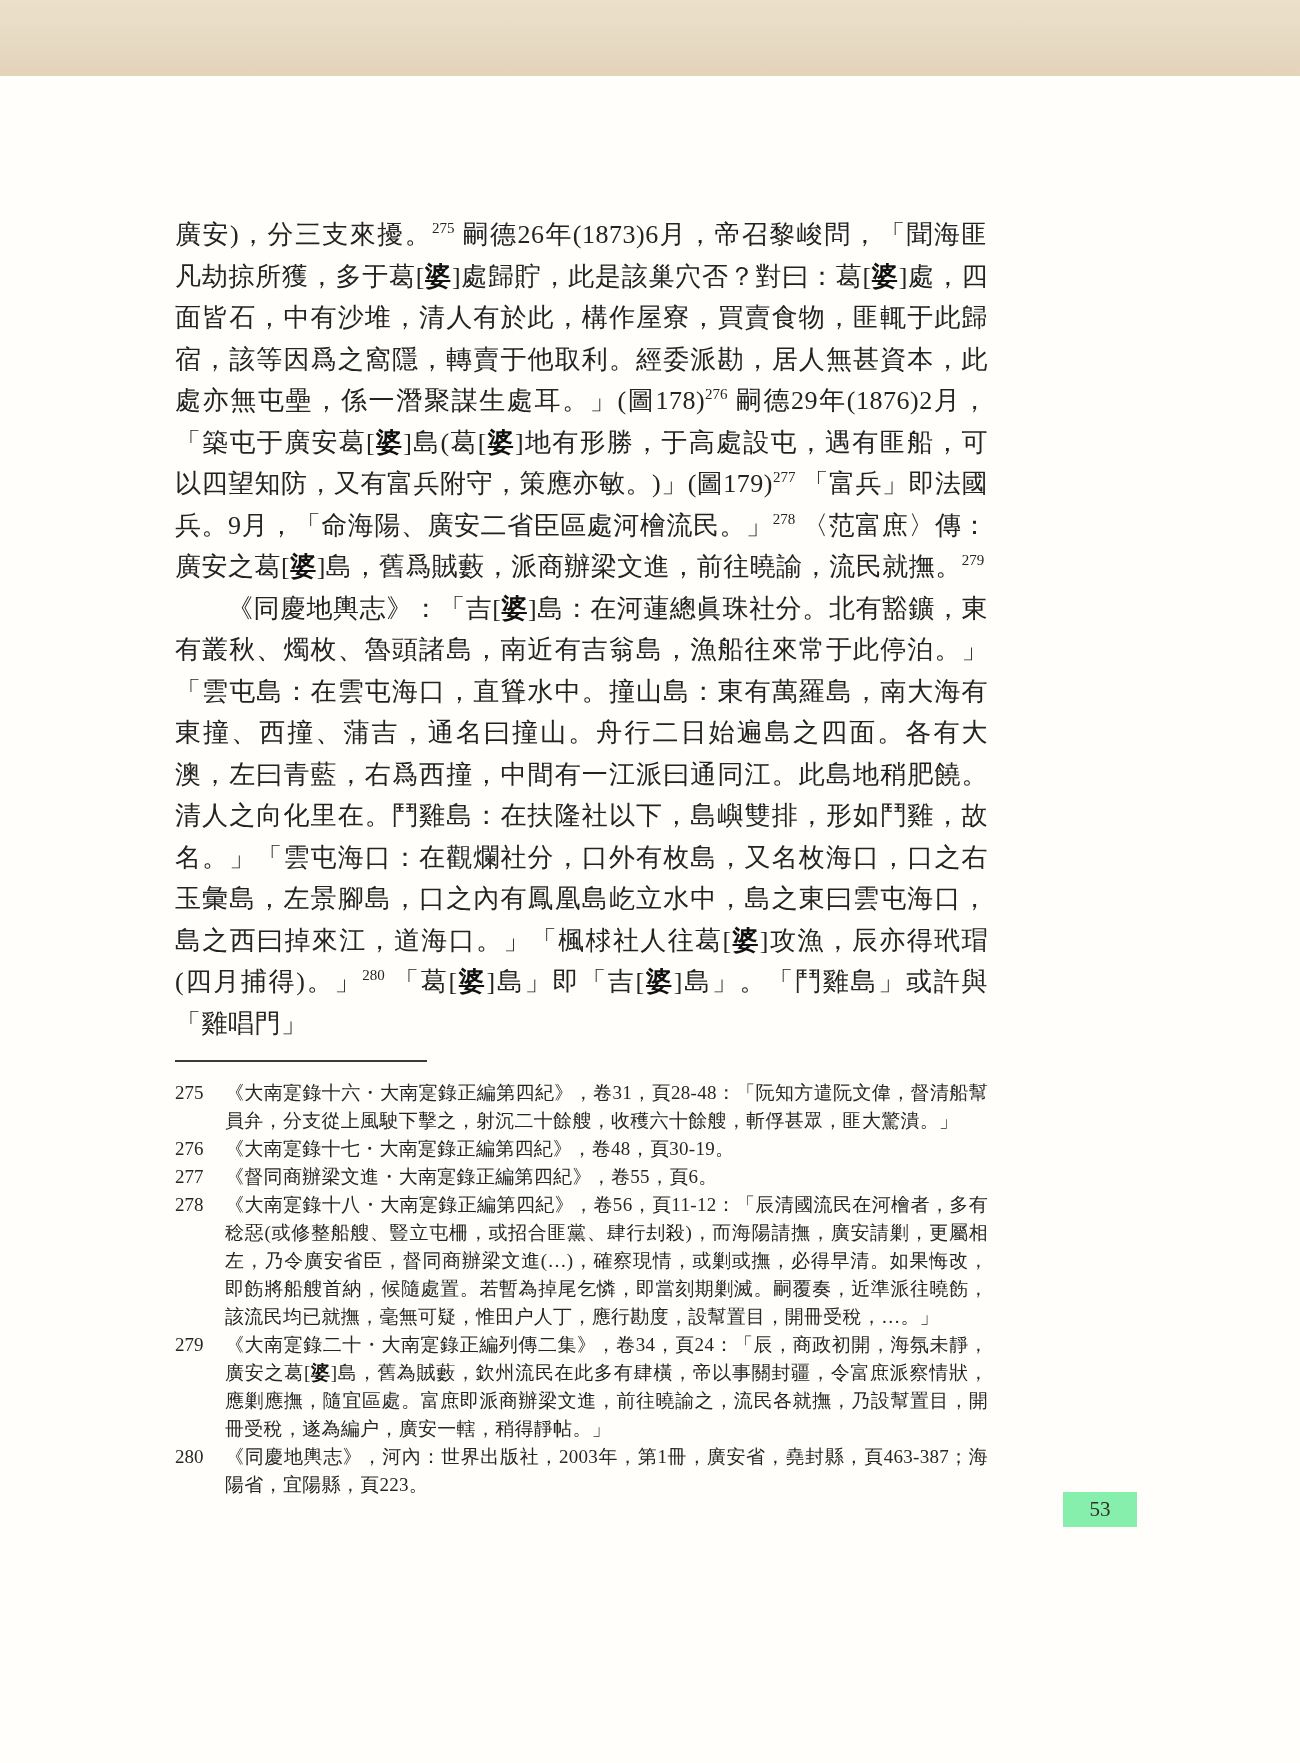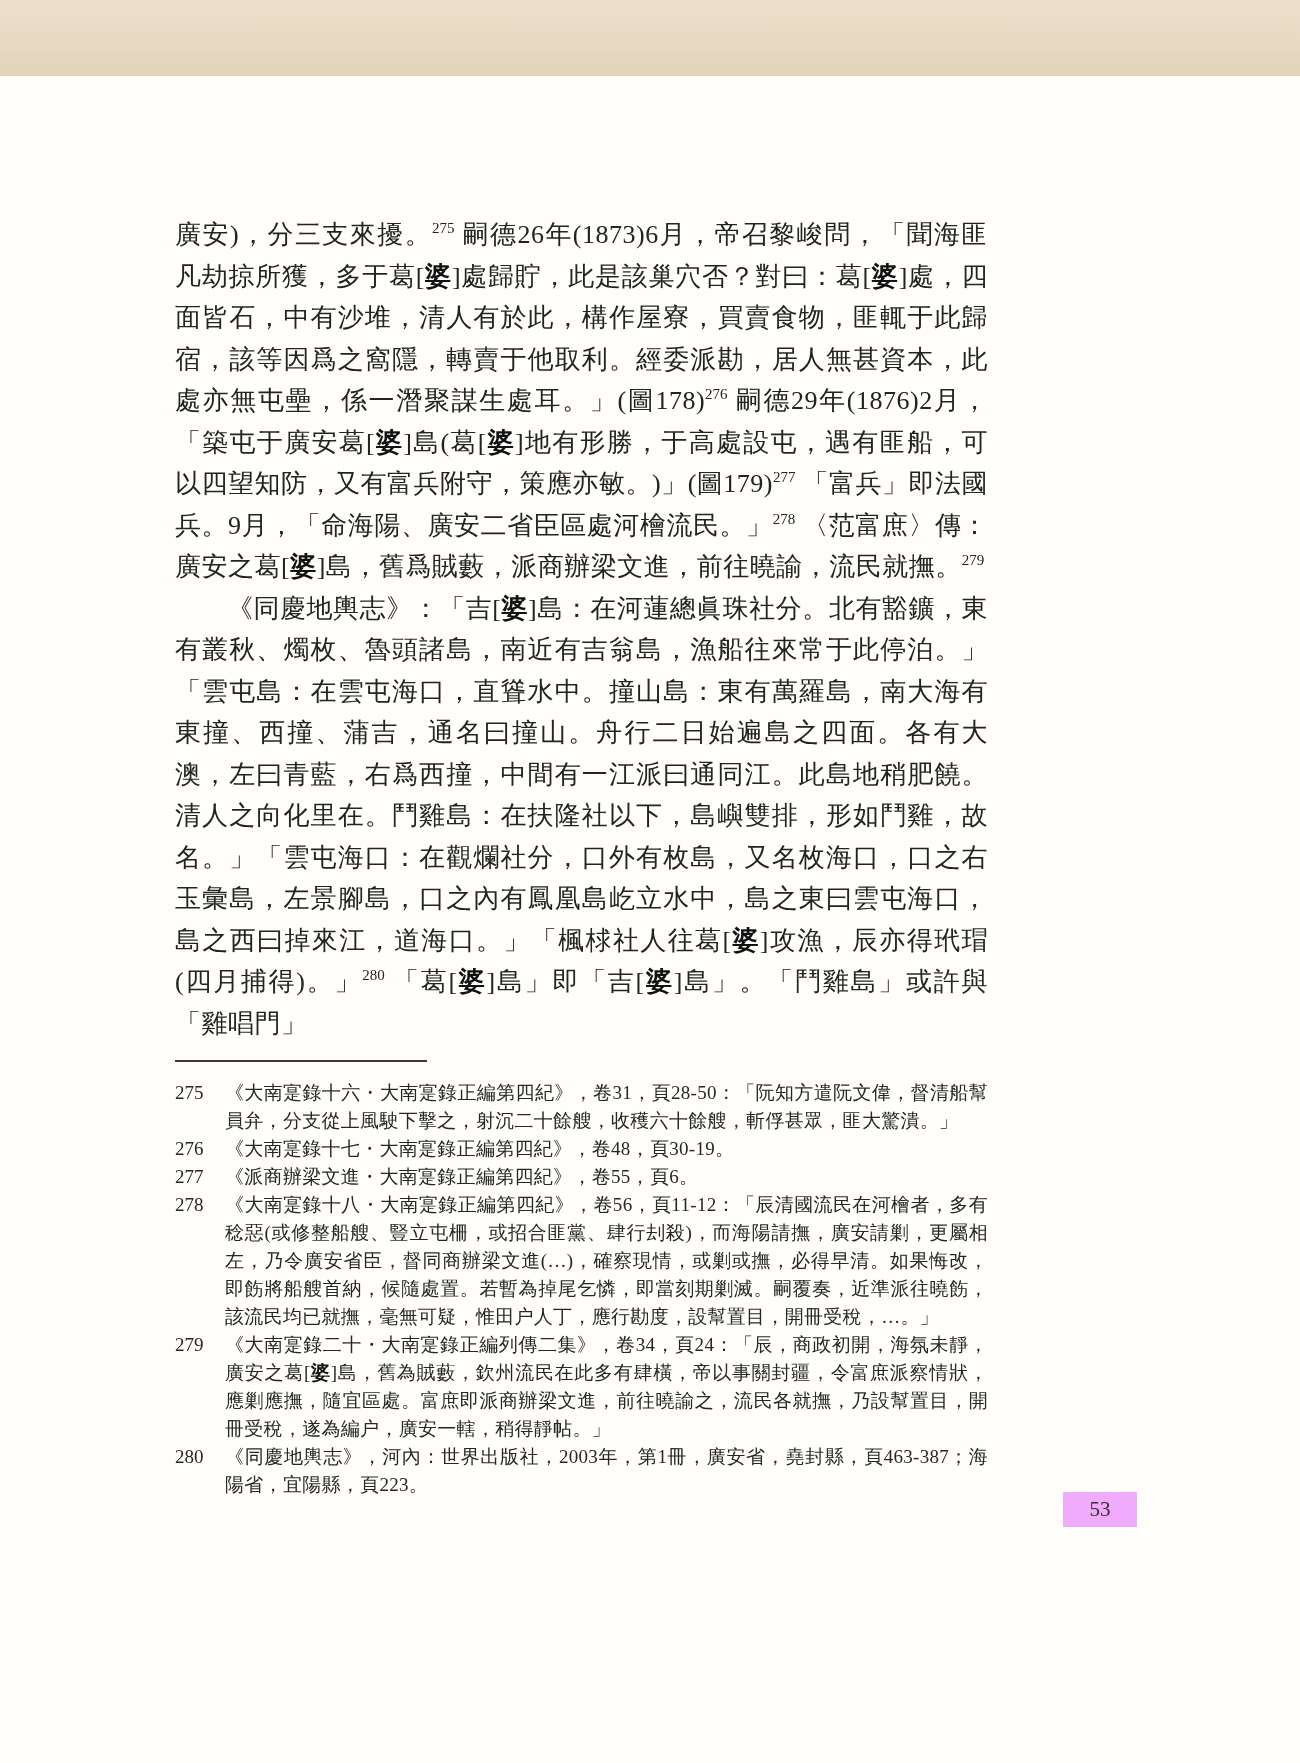--- a/index.html
+++ b/index.html
@@ -79,40 +79,40 @@
   <div class="top-band" style="background: linear-gradient(rgb(236, 224, 203) 0%, rgb(231, 218, 195) 55%, rgb(226, 211, 185) 100%);"></div>
   <div class="content">
     <div class="body-text">
         <p class="para">廣安)，分三支來擾。<sup class="fnref">275</sup> 嗣德26年(1873)6月，帝召黎峻問，「聞海匪凡劫掠所獲，多于葛<span class="bb">[<b>婆</b>]</span>處歸貯，此是該巢穴否？對曰：葛<span class="bb">[<b>婆</b>]</span>處，四面皆石，中有沙堆，清人有於此，構作屋寮，買賣食物，匪輒于此歸宿，該等因爲之窩隱，轉賣于他取利。經委派勘，居人無甚資本，此處亦無屯壘，係一潛聚謀生處耳。」(圖178)<sup class="fnref">276</sup> 嗣德29年(1876)2月，「築屯于廣安葛<span class="bb">[<b>婆</b>]</span>島(葛<span class="bb">[<b>婆</b>]</span>地有形勝，于高處設屯，遇有匪船，可以四望知防，又有富兵附守，策應亦敏。)」(圖179)<sup class="fnref">277</sup> 「富兵」即法國兵。9月，「命海陽、廣安二省臣區處河檜流民。」<sup class="fnref">278</sup> 〈范富庶〉傳：廣安之葛<span class="bb">[<b>婆</b>]</span>島，舊爲賊藪，派商辦梁文進，前往曉諭，流民就撫。<sup class="fnref">279</sup></p>
         <p class="para indent">《同慶地輿志》：「吉<span class="bb">[<b>婆</b>]</span>島：在河蓮總眞珠社分。北有豁鑛，東有叢秋、燭枚、魯頭諸島，南近有吉翁島，漁船往來常于此停泊。」「雲屯島：在雲屯海口，直聳水中。撞山島：東有萬羅島，南大海有東撞、西撞、蒲吉，通名曰撞山。舟行二日始遍島之四面。各有大澳，左曰青藍，右爲西撞，中間有一江派曰通同江。此島地稍肥饒。清人之向化里在。鬥雞島：在扶隆社以下，島嶼雙排，形如鬥雞，故名。」「雲屯海口：在觀爛社分，口外有枚島，又名枚海口，口之右玉彙島，左景腳島，口之內有鳳凰島屹立水中，島之東曰雲屯海口，島之西曰掉來江，道海口。」「楓梂社人往葛<span class="bb">[<b>婆</b>]</span>攻漁，辰亦得玳瑁(四月捕得)。」<sup class="fnref">280</sup> 「葛<span class="bb">[<b>婆</b>]</span>島」即「吉<span class="bb">[<b>婆</b>]</span>島」。「鬥雞島」或許與「雞唱門」</p>
       </div>
     <div class="fn-sep"></div>
     <div class="footnotes">
         <div class="fn">
           <span class="fn-num">275</span>
-          <span class="fn-text">《大南寔錄十六・大南寔錄正編第四紀》，卷31，頁28-50：「阮知方遣阮文偉，督清船幫員弁，分支從上風駛下擊之，射沉二十餘艘，收穫六十餘艘，斬俘甚眾，匪大驚潰。」</span>
+          <span class="fn-text">《大南寔錄十六・大南寔錄正編第四紀》，卷31，頁28-48：「阮知方遣阮文偉，督清船幫員弁，分支從上風駛下擊之，射沉二十餘艘，收穫六十餘艘，斬俘甚眾，匪大驚潰。」</span>
         </div>
         <div class="fn">
           <span class="fn-num">276</span>
           <span class="fn-text">《大南寔錄十七・大南寔錄正編第四紀》，卷48，頁30-19。</span>
         </div>
         <div class="fn">
           <span class="fn-num">277</span>
-          <span class="fn-text">《派商辦梁文進・大南寔錄正編第四紀》，卷55，頁6。</span>
+          <span class="fn-text">《督同商辦梁文進・大南寔錄正編第四紀》，卷55，頁6。</span>
         </div>
         <div class="fn">
           <span class="fn-num">278</span>
           <span class="fn-text">《大南寔錄十八・大南寔錄正編第四紀》，卷56，頁11-12：「辰清國流民在河檜者，多有稔惡(或修整船艘、豎立屯柵，或招合匪黨、肆行刦殺)，而海陽請撫，廣安請剿，更屬相左，乃令廣安省臣，督同商辦梁文進(…)，確察現情，或剿或撫，必得早清。如果悔改，即飭將船艘首納，候隨處置。若暫為掉尾乞憐，即當刻期剿滅。嗣覆奏，近準派往曉飭，該流民均已就撫，毫無可疑，惟田户人丁，應行勘度，設幫置目，開冊受稅，…。」</span>
         </div>
         <div class="fn">
           <span class="fn-num">279</span>
           <span class="fn-text">《大南寔錄二十・大南寔錄正編列傳二集》，卷34，頁24：「辰，商政初開，海氛未靜，廣安之葛<span class="bb">[<b>婆</b>]</span>島，舊為賊藪，欽州流民在此多有肆橫，帝以事關封疆，令富庶派察情狀，應剿應撫，隨宜區處。富庶即派商辦梁文進，前往曉諭之，流民各就撫，乃設幫置目，開冊受稅，遂為編户，廣安一轄，稍得靜帖。」</span>
         </div>
         <div class="fn">
           <span class="fn-num">280</span>
           <span class="fn-text">《同慶地輿志》，河內：世界出版社，2003年，第1冊，廣安省，堯封縣，頁463-387；海陽省，宜陽縣，頁223。</span>
         </div>
       </div>
   </div>
-  <div class="page-badge" style="background: #f0abfc;">
+  <div class="page-badge" style="background: #86efac;">
     <span>53</span>
   </div>
 </div>
 
 </body></html>

